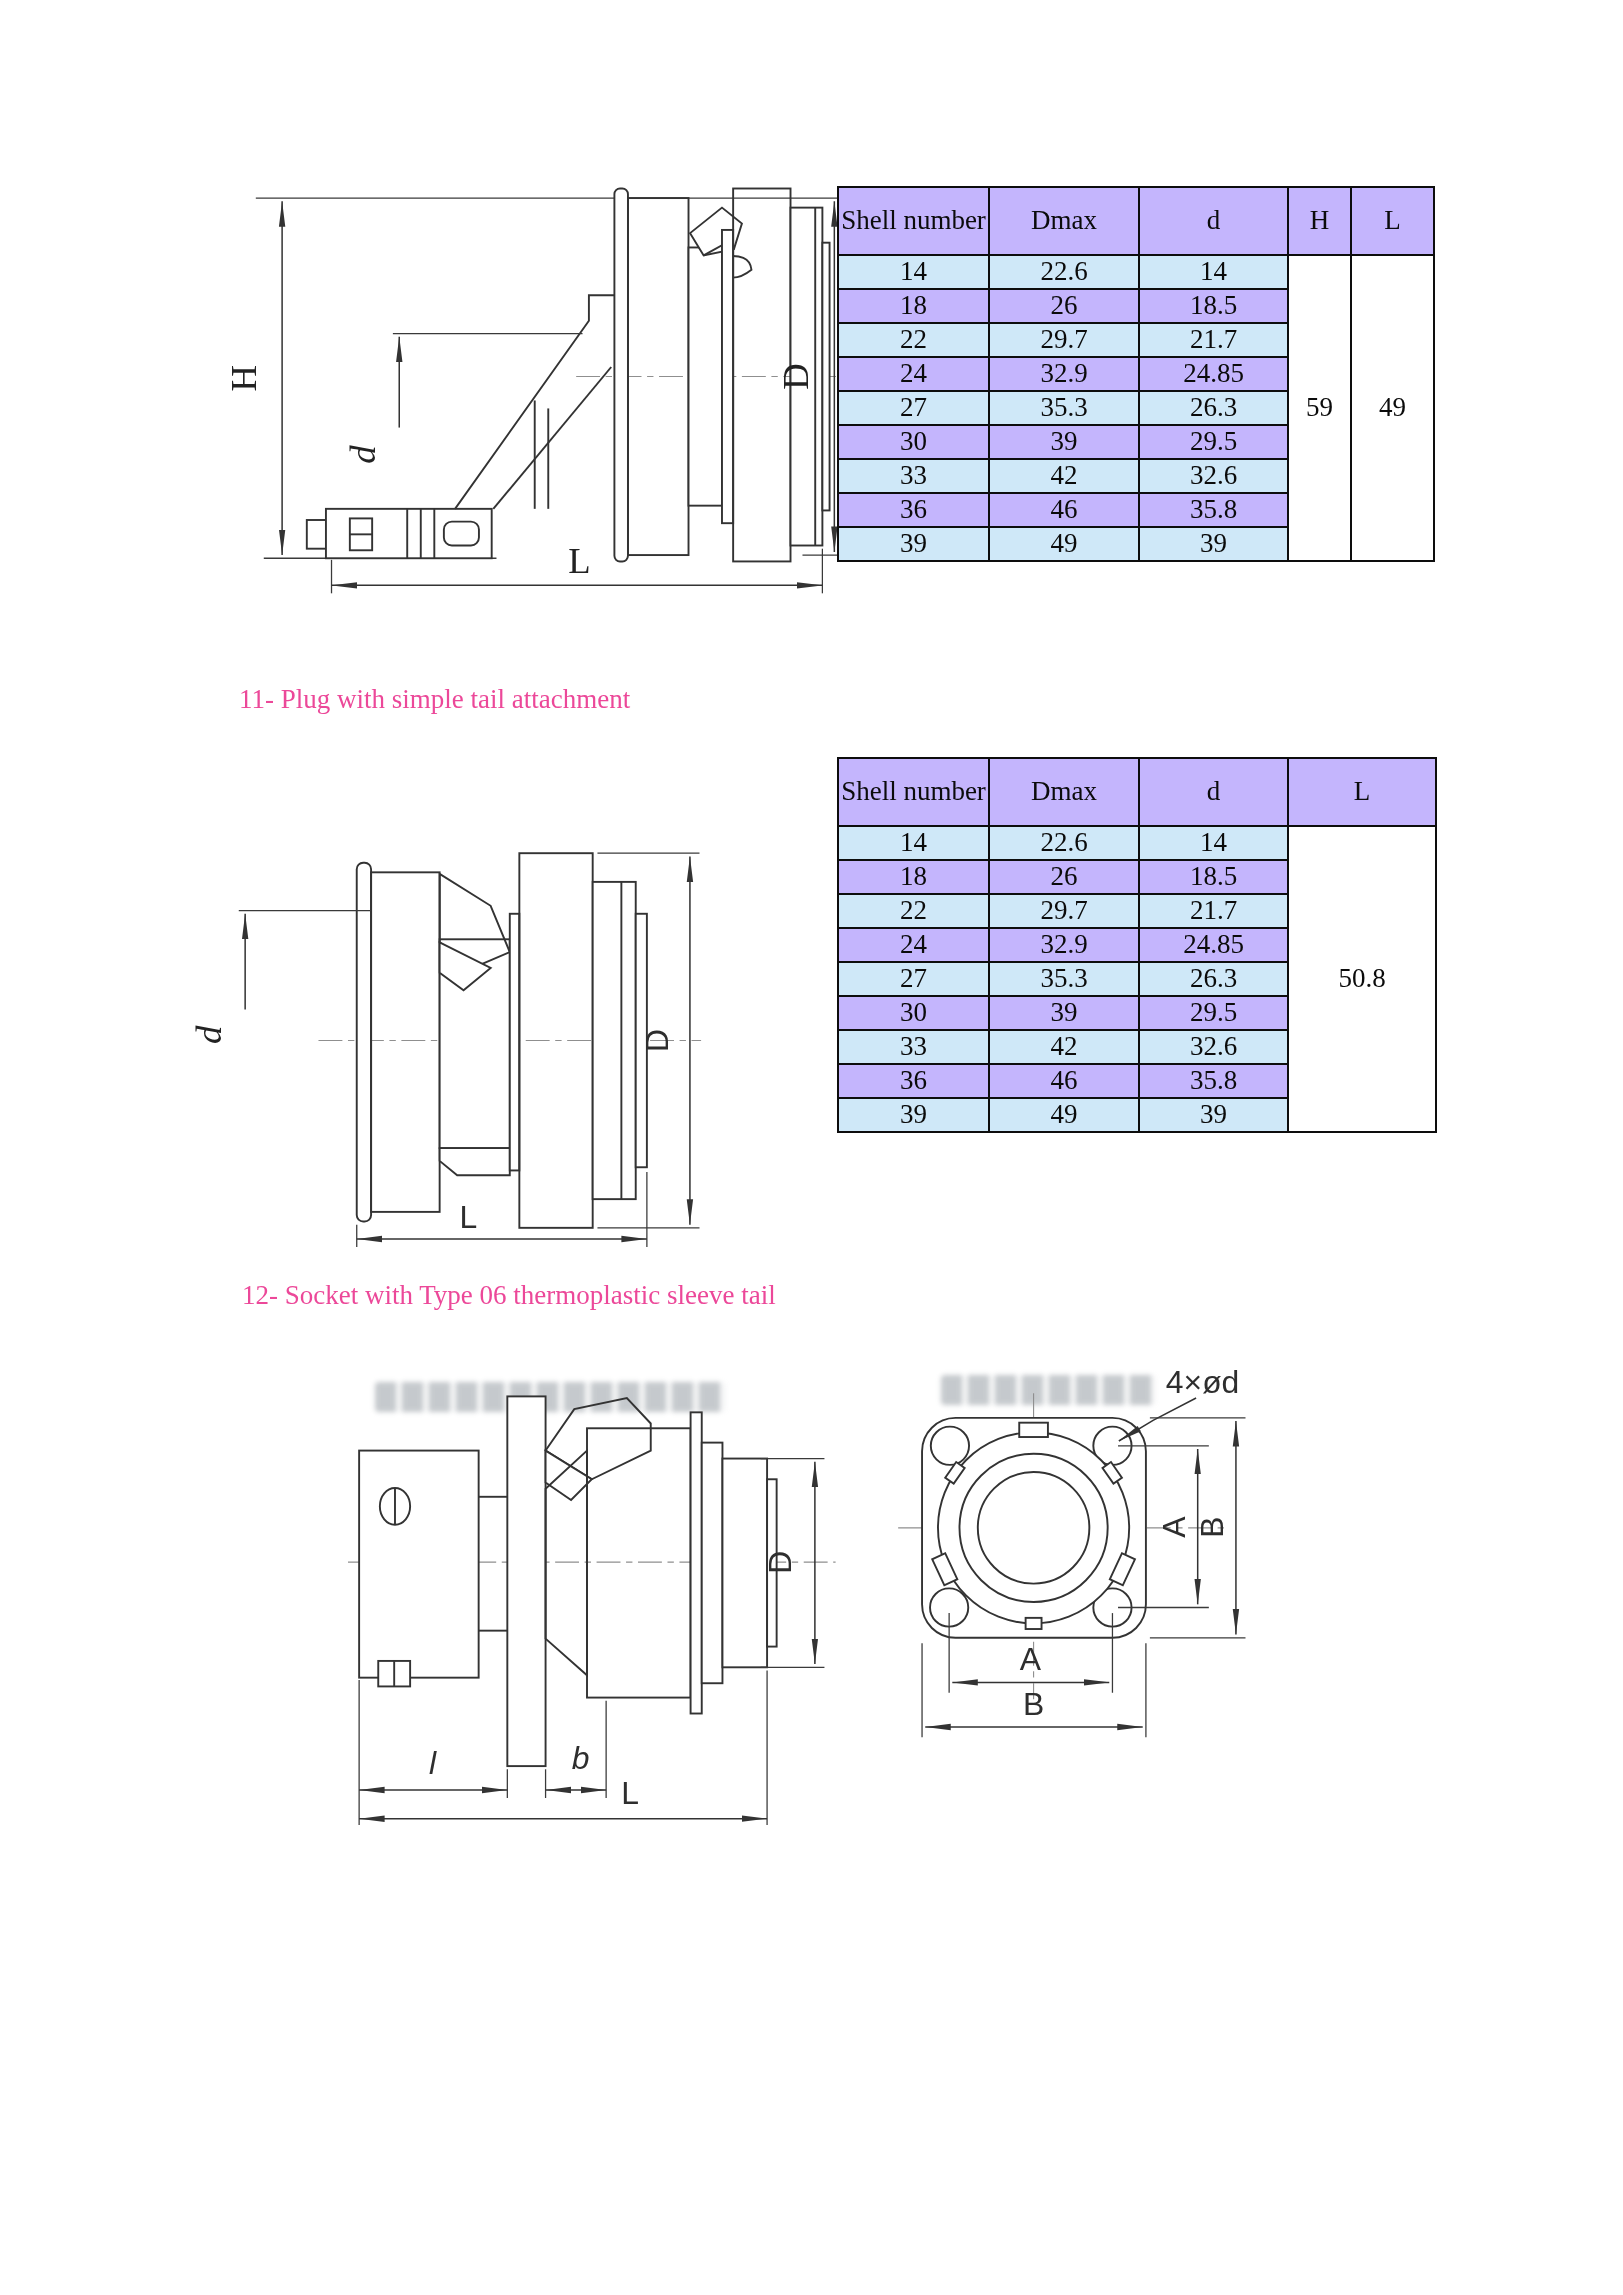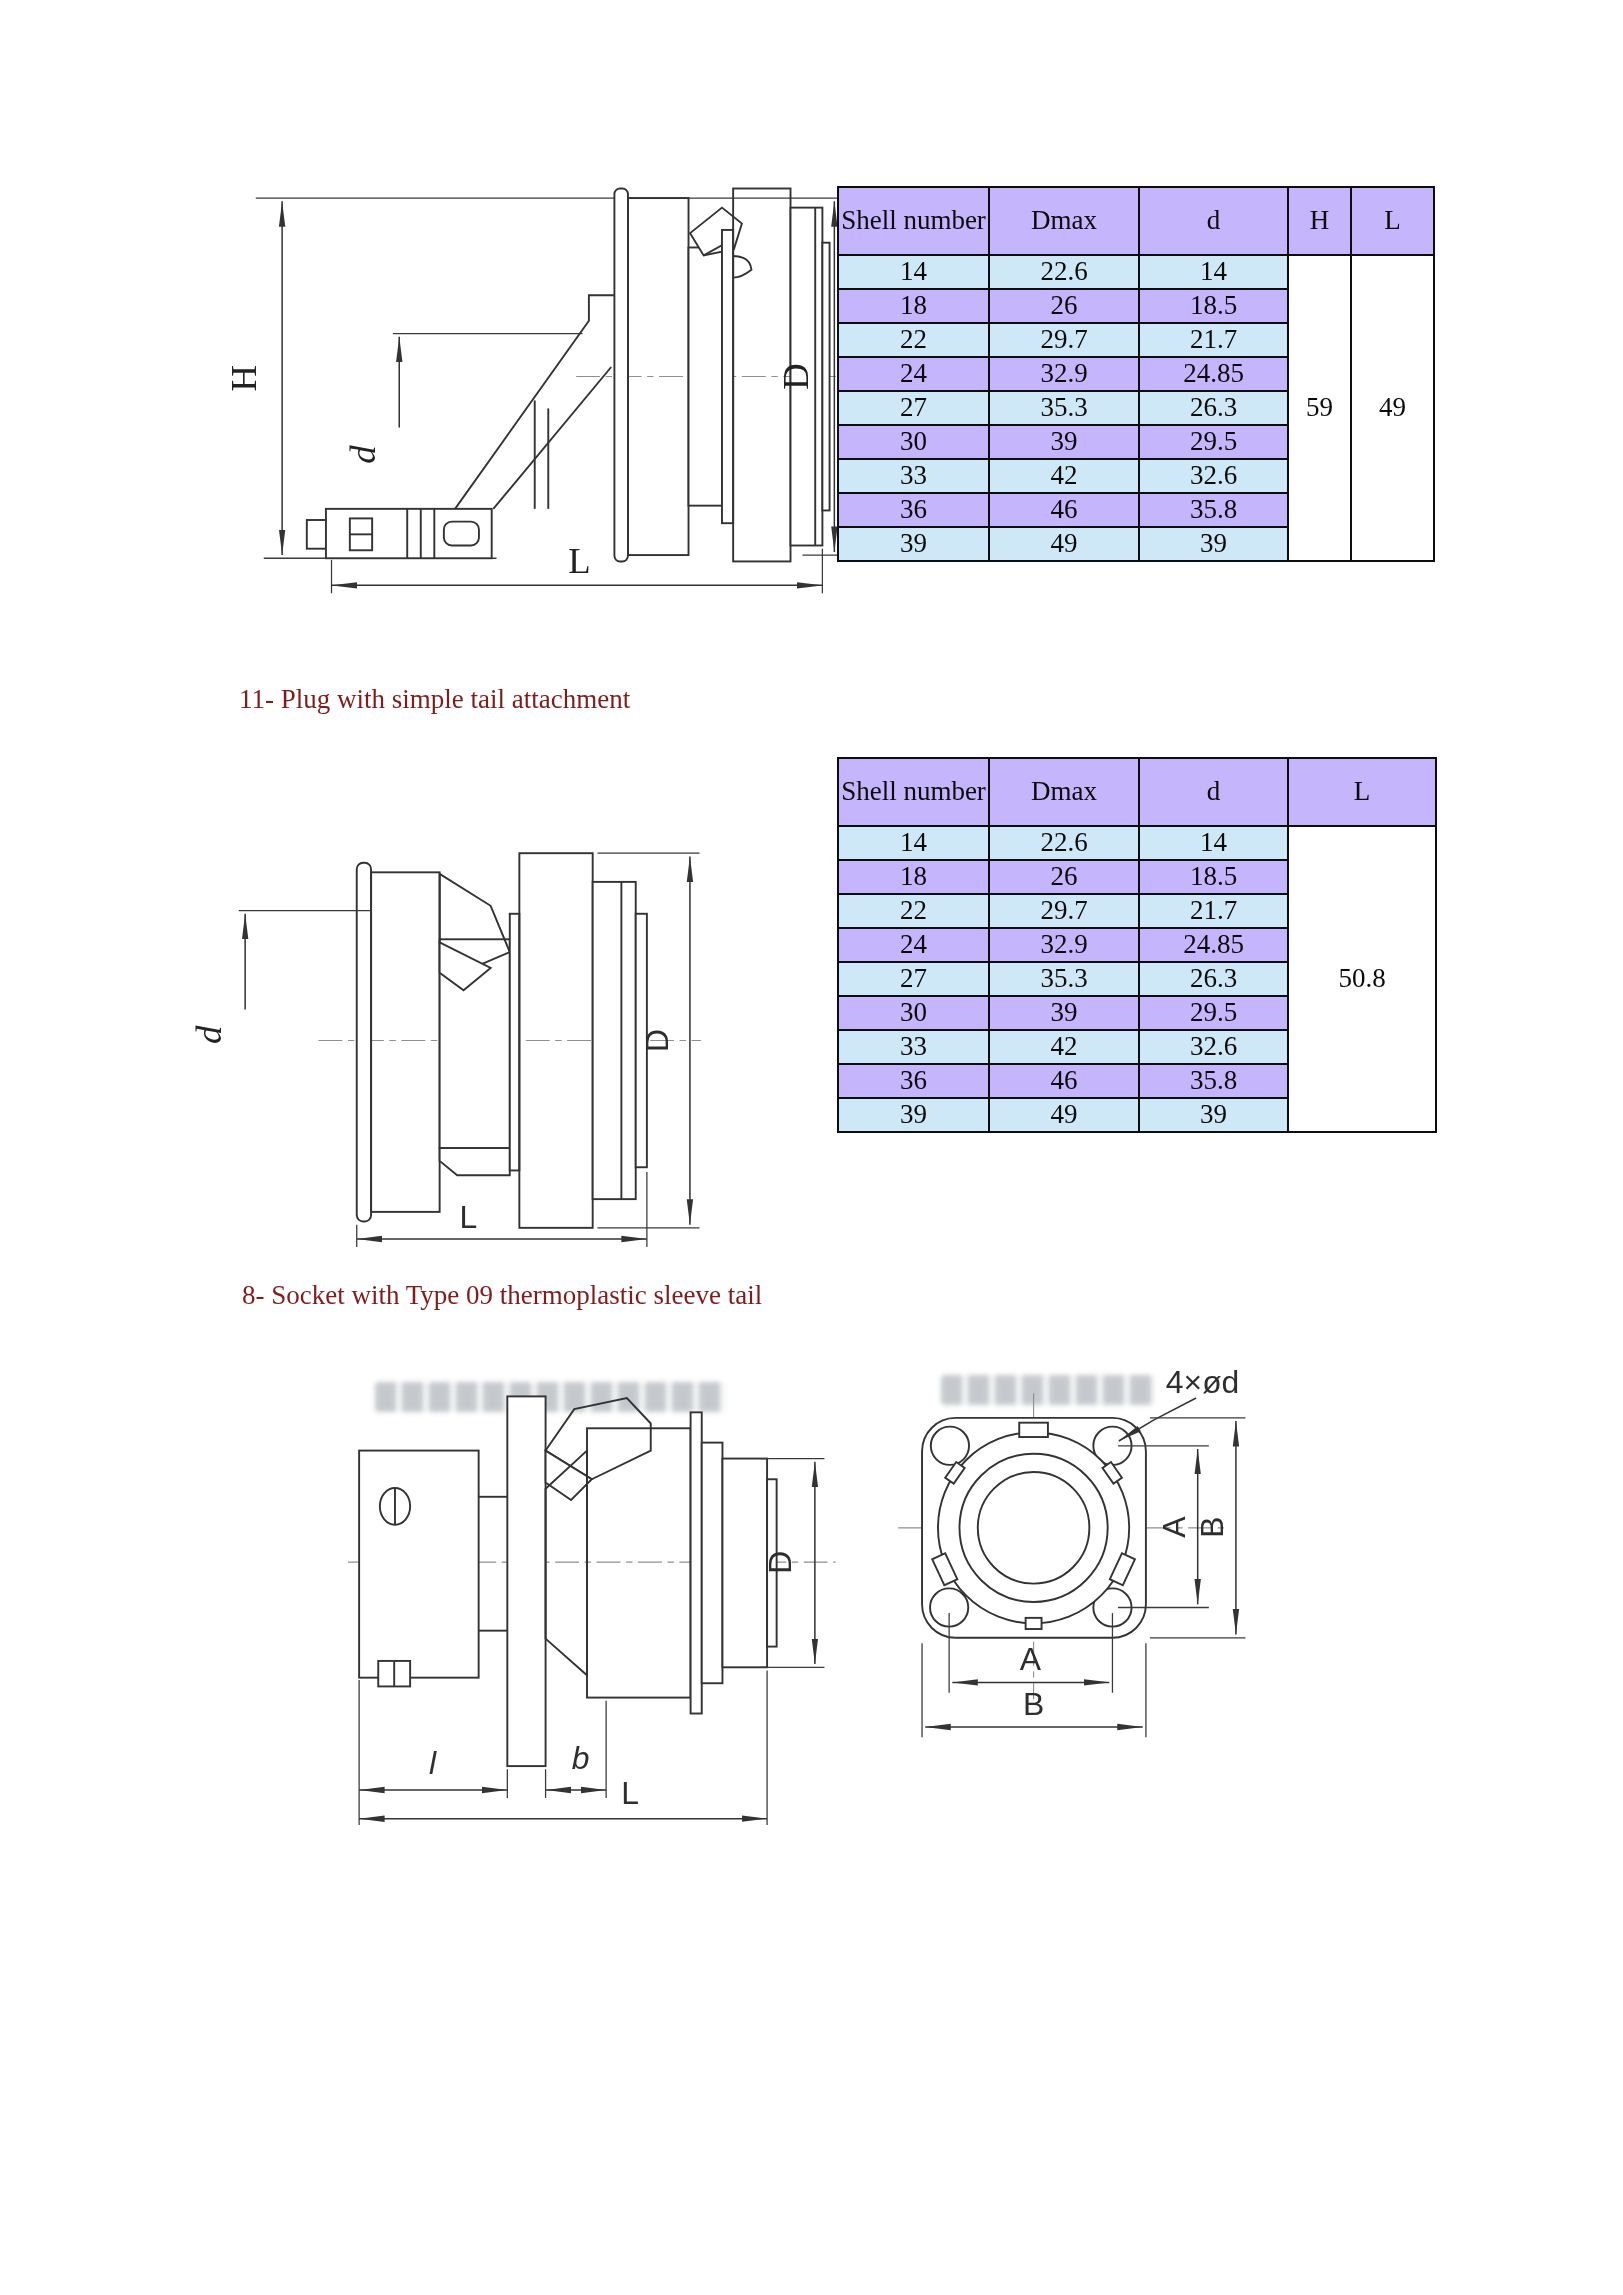--- a/index.html
+++ b/index.html
@@ -8,21 +8,21 @@
   
   table.spec{position:absolute;border-collapse:collapse;table-layout:fixed;background:#c4b5fd;
              border:2.4px solid #0d0d0d;}
   table.spec th,table.spec td{border:2.1px solid #0d0d0d;text-align:center;vertical-align:middle;
              font-size:27px;font-weight:normal;padding:0;line-height:1.18;}
   table.spec thead tr{height:68px;}
   table.spec tbody tr{height:34px;}
   table.spec tbody tr.hl td{background:#cfe8f8;}
   table.spec td.span-cell{background:#ffffff !important;}
   
-  .fig-caption{position:absolute;font-size:27px;white-space:nowrap;color:#7f1d1d;}
+  .fig-caption{position:absolute;font-size:27px;white-space:nowrap;color:#ec4899;}
   
   .wm{position:absolute;height:30px;filter:blur(2.4px);opacity:.5;border-radius:4px;
       background:repeating-linear-gradient(90deg,#8d959c 0 21px,rgba(141,149,156,.15) 21px 27px);}
   
   svg.draw{position:absolute;overflow:visible;}
   .ol{stroke:#333;stroke-width:2.4;fill:none;}
   .olf{stroke:#333;stroke-width:2.4;fill:#fff;}
   .thin{stroke:#3a3a3a;stroke-width:1.6;fill:none;}
   .dim{stroke:#333;stroke-width:1.9;fill:none;}
   .cl{stroke:#8f8f8f;stroke-width:1.4;fill:none;stroke-dasharray:30 7 8 7;}
@@ -271,21 +271,21 @@
         <td>35.8</td>
       </tr>
       <tr class="hl">
         <td>39</td>
         <td>49</td>
         <td>39</td>
       </tr>
     </tbody>
   </table>
 
-  <div class="fig-caption" style="left:242px;top:1280px">8- Socket with Type 09 thermoplastic sleeve tail</div>
+  <div class="fig-caption" style="left:242px;top:1280px">12- Socket with Type 06 thermoplastic sleeve tail</div>
 
   <div class="wm" style="left:375px;top:1382px;width:351px"></div>
   <div class="wm" style="left:941px;top:1375px;width:215px"></div>
 
   <svg class="draw" style="left:343px;top:1347px" width="590" height="494" viewBox="0 0 740 620">
     <g>
       <line class="cl" x1="6" y1="270" x2="618" y2="270"></line>
       <rect class="olf" x="20" y="130" width="150" height="285"></rect>
       <ellipse class="olf" cx="65" cy="200" rx="19" ry="23"></ellipse>
       <line class="ol" x1="65" y1="177" x2="65" y2="223"></line>

